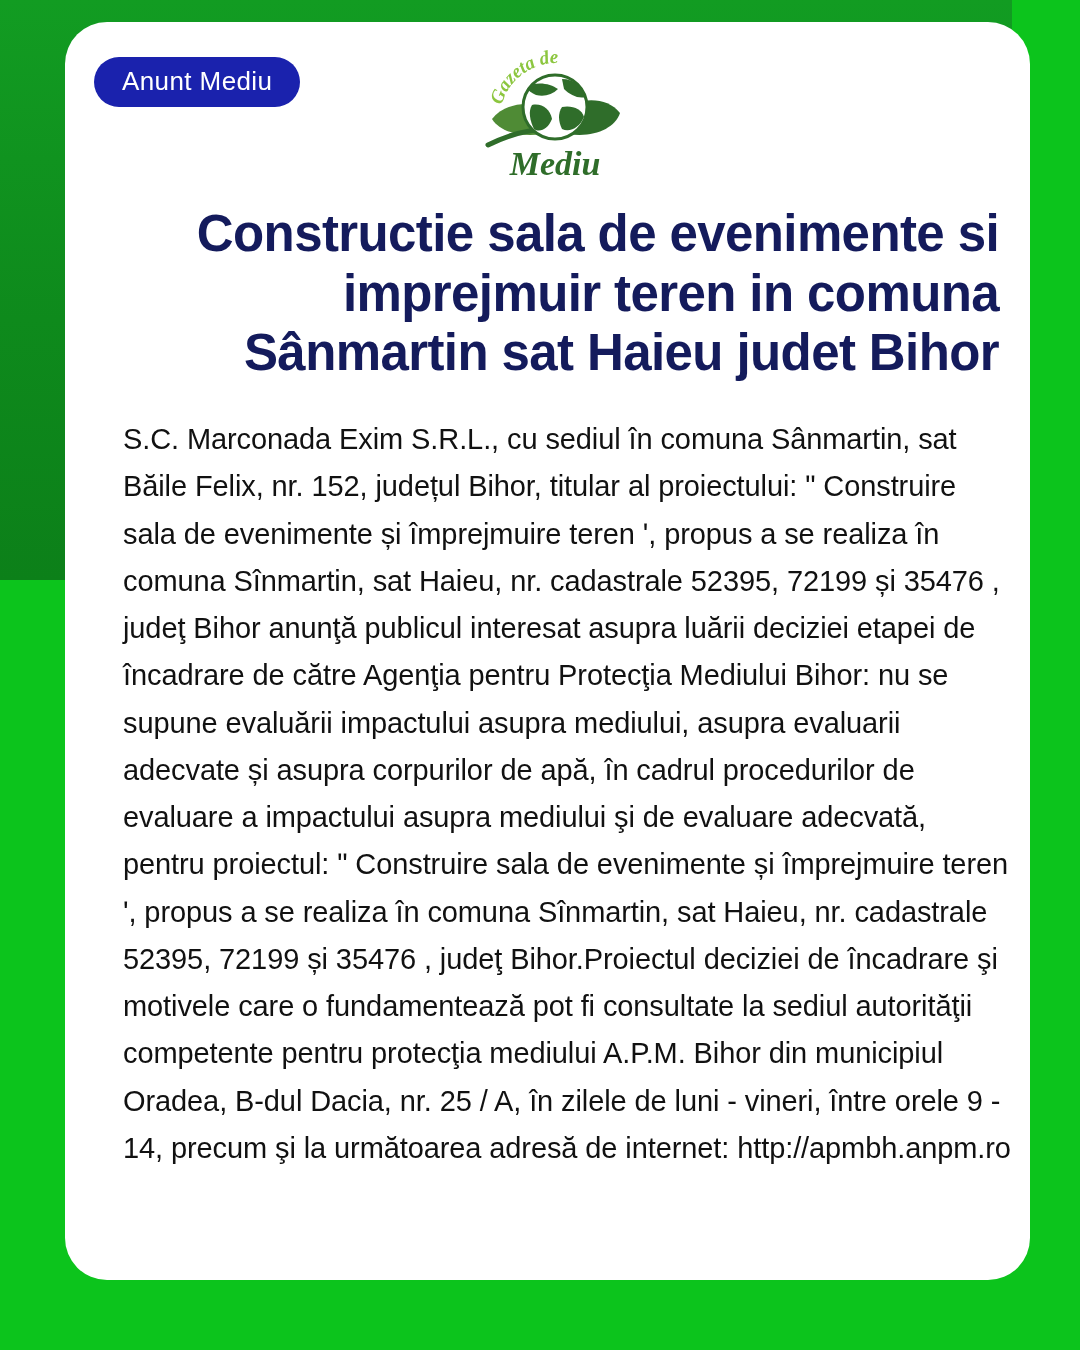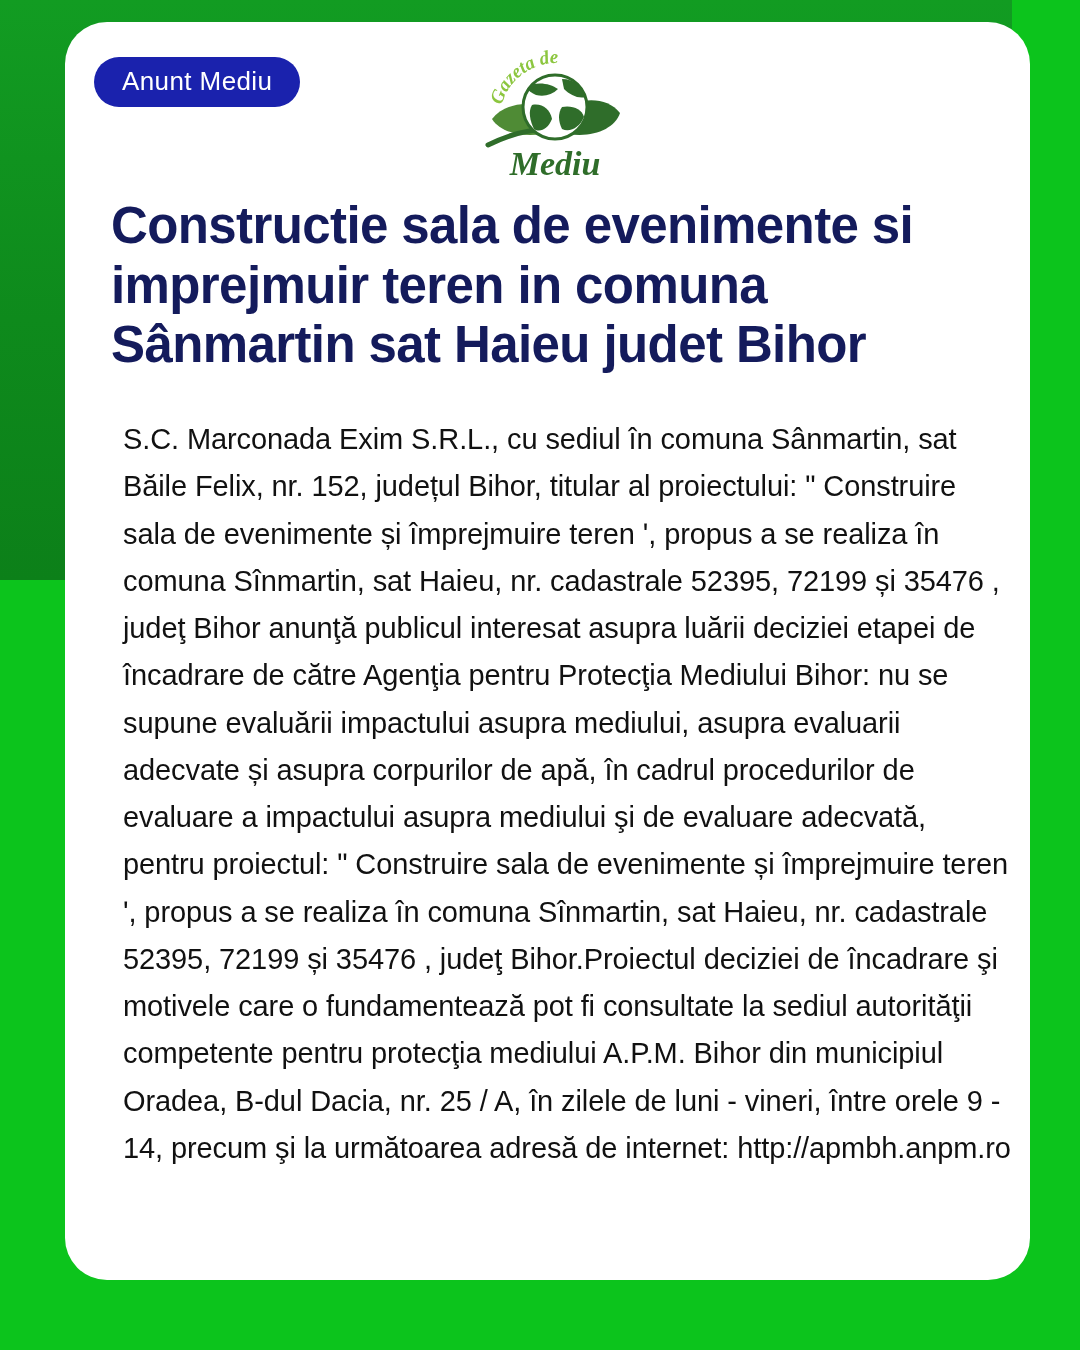--- a/index.html
+++ b/index.html
@@ -102,21 +102,22 @@
   .title {
     position: absolute;
     left: 42px;
     top: 170px;
     width: 880px;
     color: #141b5c;
     font-size: 51px;
     font-weight: 700;
     line-height: 1.17;
     letter-spacing: -0.6px;
-    margin: 4px;
+    margin: 12px;
+    text-align: right;
   }
 
   
   .body-text {
     position: absolute;
     left: 42px;
     top: 378px;
     width: 890px;
     color: #111111;
     font-size: 29px;

